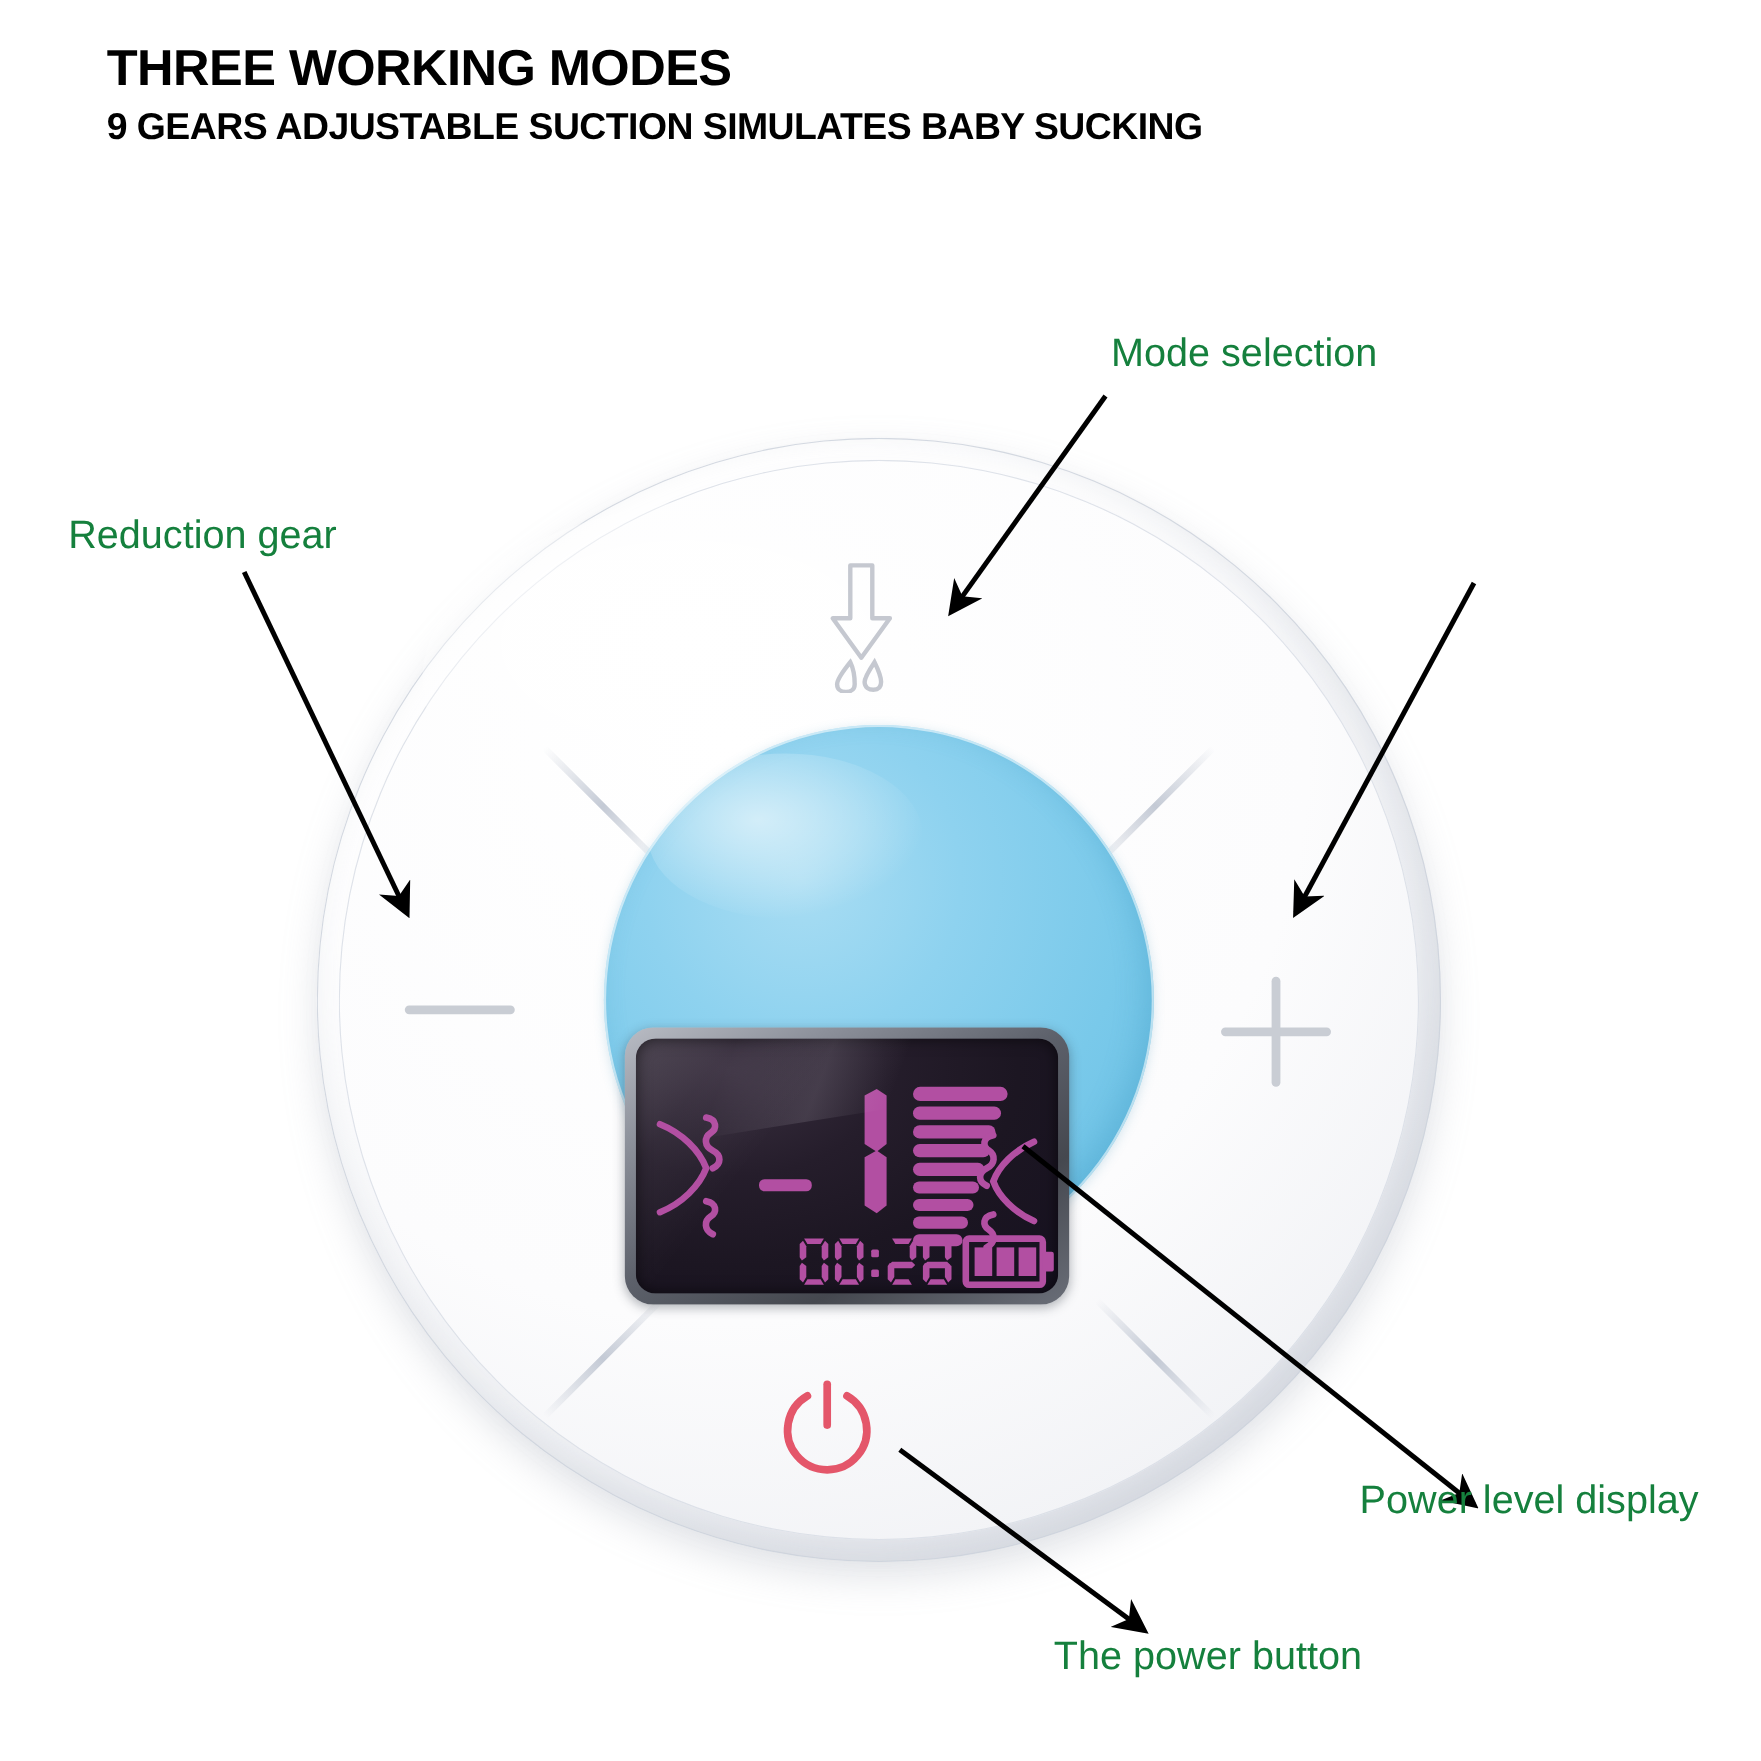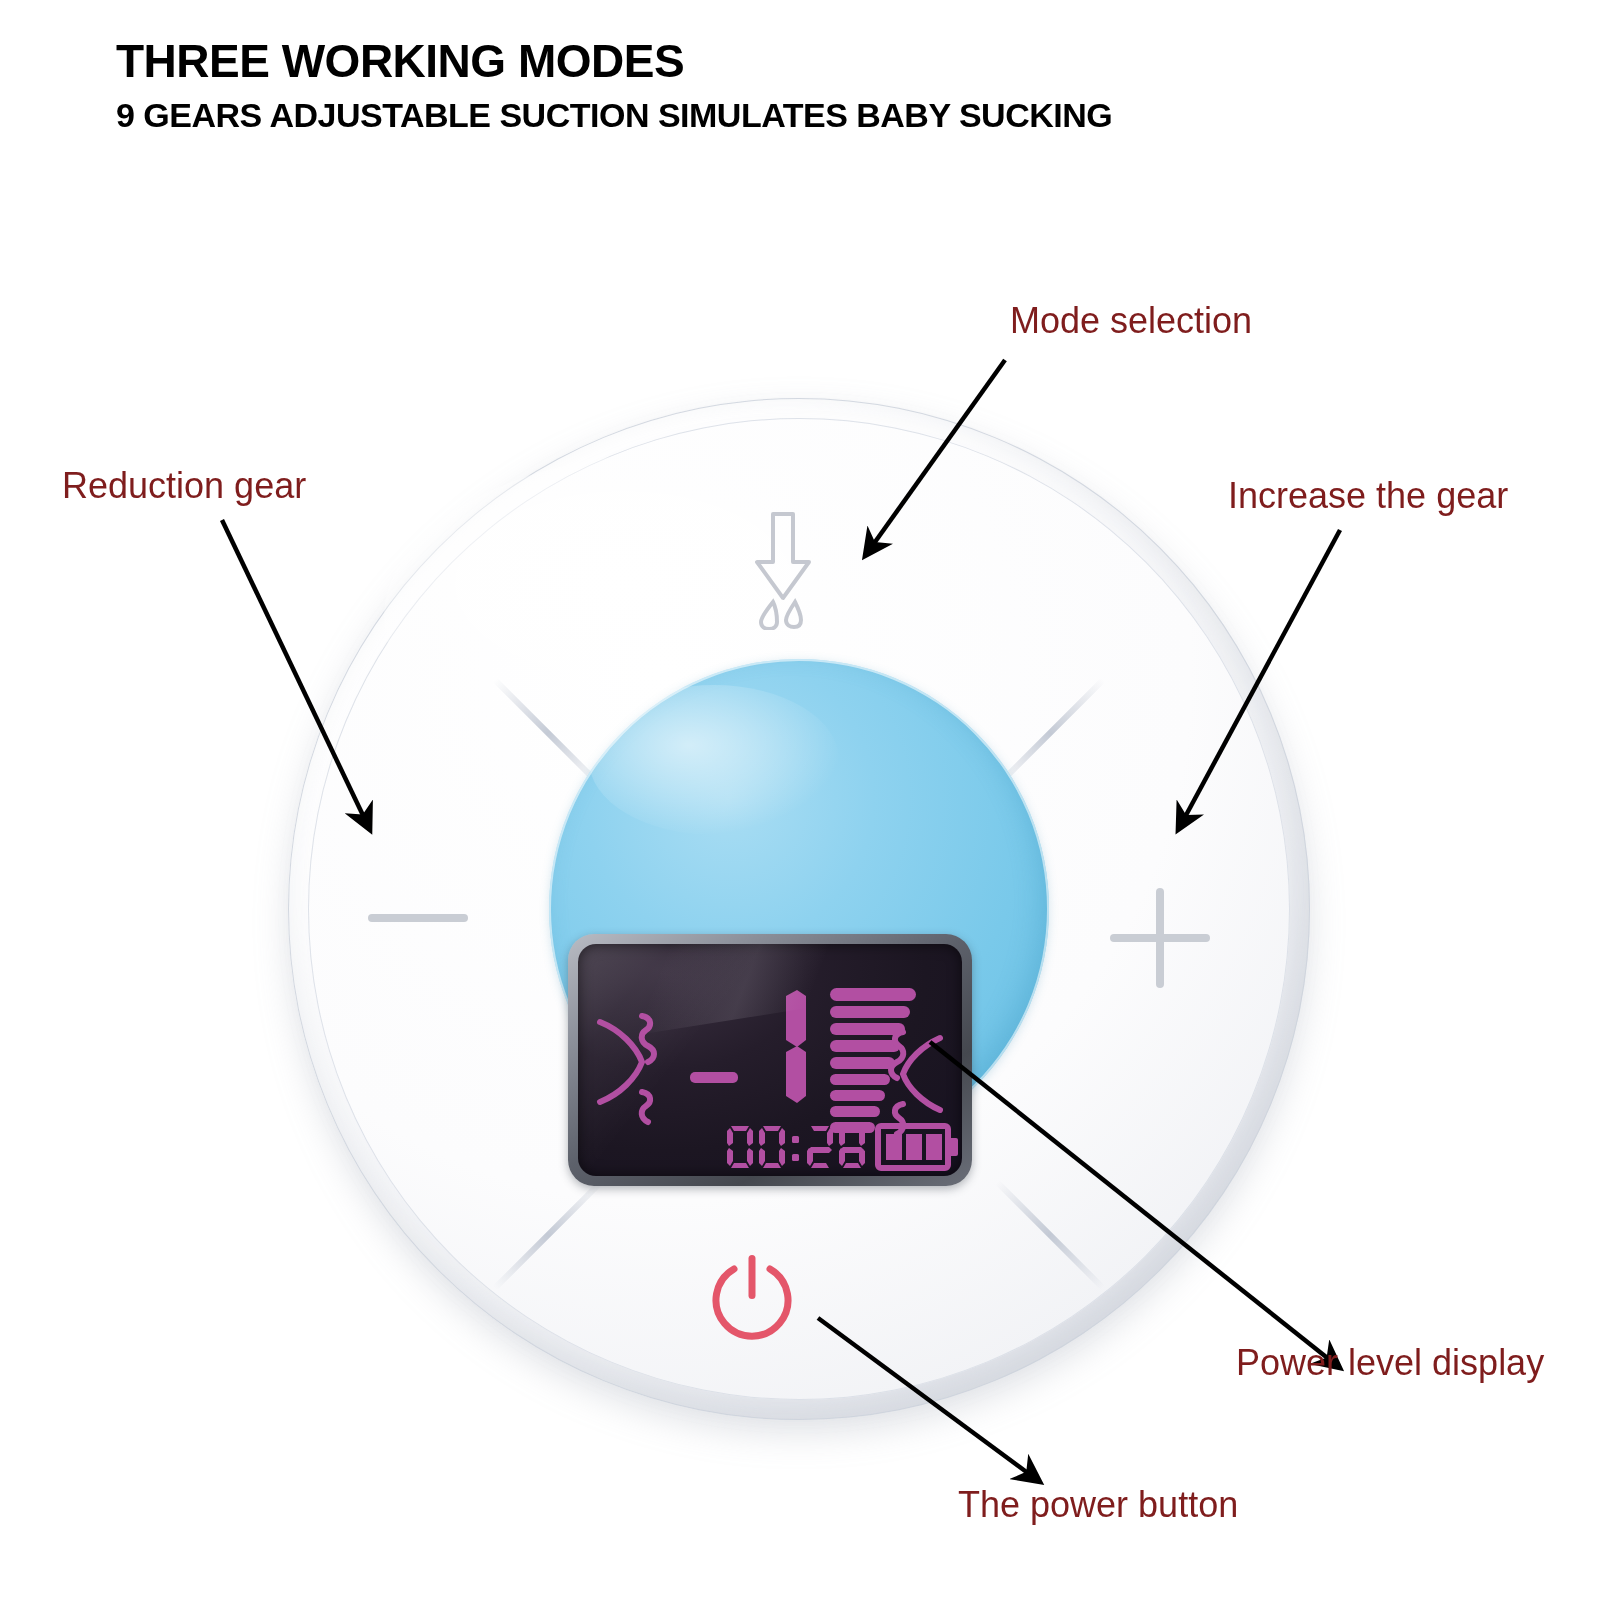--- a/index.html
+++ b/index.html
@@ -8,21 +8,21 @@
     width:1601px;height:1601px;
     background:#ffffff;
     font-family:"Liberation Sans", sans-serif;
     color:#000000;
     overflow:hidden;
     position:relative;
   }
   .stage{position:absolute;left:0;top:0;width:1601px;height:1601px;}
 
   
-  .head-block{position:absolute;left:116px;top:34px;width:1440px;}
+  .head-block{position:absolute;left:97px;top:34px;width:1440px;}
   .h-line{
     font-weight:bold;
     font-size:46px;
     line-height:54px;
     letter-spacing:-0.5px;
     white-space:nowrap;
     color:#000;
   }
   .h-line.l2{font-size:34px;}
   .sub-block{position:absolute;left:134px;top:160px;width:1420px;}
@@ -135,21 +135,21 @@
     position:absolute;left:70px;top:500px;width:120px;height:40px;
   }
   .plus-btn{
     position:absolute;left:812px;top:480px;width:120px;height:120px;
   }
   .power-btn{
     position:absolute;left:412px;top:845px;width:104px;height:104px;
   }
 
   
-  .anno{position:absolute;font-size:36px;line-height:42px;color:#7f1d1d;white-space:nowrap;}
+  .anno{position:absolute;font-size:36px;line-height:42px;color:#15803d;white-space:nowrap;}
   .a-reduction{left:62px;top:465px;}
   .a-mode{left:1010px;top:300px;}
   .a-increase{left:1228px;top:475px;}
   .a-power-level{left:1236px;top:1342px;}
   .a-power-btn{left:958px;top:1484px;}
 
   svg.leader{position:absolute;left:0;top:0;width:1601px;height:1601px;pointer-events:none;}
 </style>
 </head>
 <body>
@@ -304,17 +304,16 @@
     </defs>
     <line x1="222" y1="520" x2="370" y2="830" stroke="#000" stroke-width="4.5" marker-end="url(#arrow)"></line>
     <line x1="1005" y1="360" x2="865" y2="556" stroke="#000" stroke-width="4.5" marker-end="url(#arrow)"></line>
     <line x1="1340" y1="530" x2="1178" y2="830" stroke="#000" stroke-width="4.5" marker-end="url(#arrow)"></line>
     <line x1="930" y1="1042" x2="1340" y2="1368" stroke="#000" stroke-width="4.5" marker-end="url(#arrow)"></line>
     <line x1="818" y1="1318" x2="1040" y2="1482" stroke="#000" stroke-width="4.5" marker-end="url(#arrow)"></line>
   </svg>
 
   <div class="anno a-reduction">Reduction gear</div>
   <div class="anno a-mode">Mode selection</div>
-  <div class="anno a-increase">Increase the gear</div>
   <div class="anno a-power-btn">The power button</div>
   <div class="anno a-power-level">Power level display</div>
 
 </div>
 
 </body></html>

